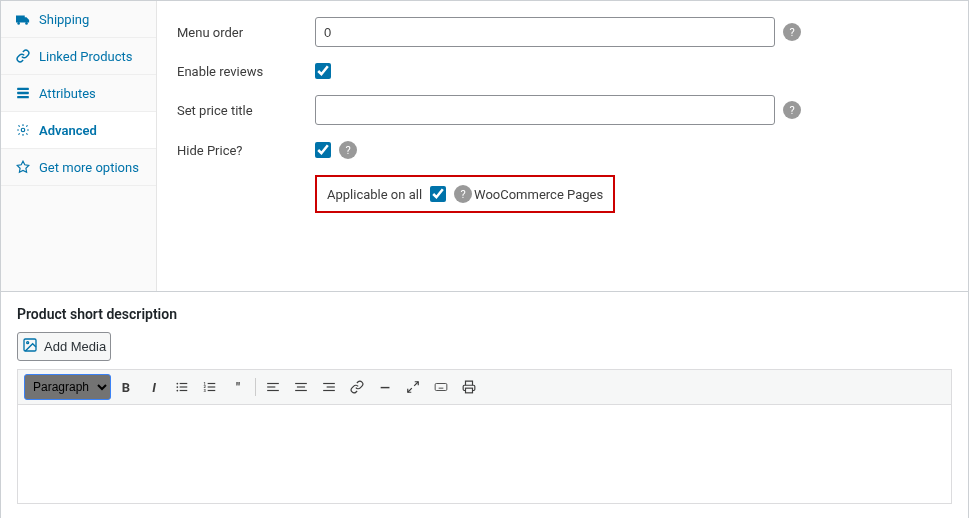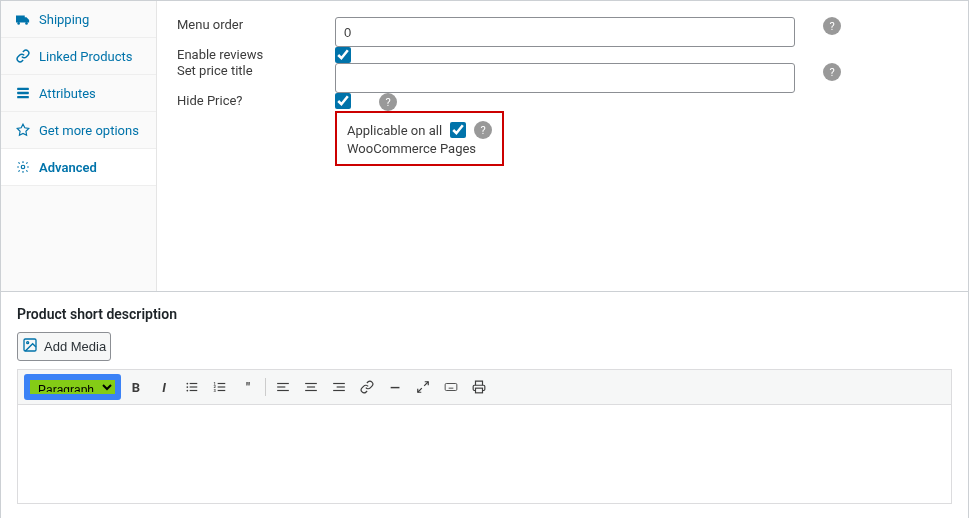--- a/index.html
+++ b/index.html
@@ -57,23 +57,23 @@
     }
 
     
     .content-area {
       flex: 1;
       padding: 16px 20px;
     }
 
     .form-row {
       display: flex;
-      align-items: flex-start;
-      margin-bottom: 0;
-      gap: 28px;
+      align-items: center;
+      margin-bottom: 16px;
+      gap: 8px;
     }
 
     .form-label {
       width: 130px;
       flex-shrink: 0;
       font-size: 13px;
       color: #3c3c3c;
     }
 
     .form-input {
@@ -107,21 +107,20 @@
       height: 16px;
       accent-color: #0073aa;
       cursor: pointer;
     }
 
     
     .highlight-box {
       border: 2px solid #cc0000;
       padding: 8px 10px;
       display: inline-flex;
-      flex-direction: column;
       gap: 2px;
     }
 
     .highlight-row {
       display: flex;
       align-items: center;
       gap: 8px;
     }
 
     .highlight-label {
@@ -168,26 +167,26 @@
       align-items: center;
       gap: 2px;
       background: #f6f7f7;
       border: 1px solid #dcdcde;
       border-bottom: none;
       padding: 4px 6px;
       flex-wrap: wrap;
     }
 
     .toolbar-select {
-      border: 6px solid #3b82f6;
+      border: 1px solid #3b82f6;
       border-radius: 3px;
       padding: 2px 4px;
       font-size: 12px;
       height: 26px;
-      background: #84cc16;
+      background: #737373;
       cursor: pointer;
     }
 
     .toolbar-btn {
       width: 26px;
       height: 26px;
       display: inline-flex;
       align-items: center;
       justify-content: center;
       border: 1px solid transparent;
@@ -242,36 +241,36 @@
       <div class="sidebar-item">
         <span class="icon">
           <svg width="14" height="14" viewBox="0 0 24 24" fill="#0073aa">
               <rect x="2" y="3" width="20" height="4" rx="1"></rect>
               <rect x="2" y="10" width="20" height="4" rx="1"></rect>
               <rect x="2" y="17" width="20" height="4" rx="1"></rect>
             </svg>
         </span>
         <span>Attributes</span>
       </div>
-      <div class="sidebar-item">
-        <span class="icon">
-          <svg width="14" height="14" viewBox="0 0 24 24" fill="none" stroke="#0073aa" stroke-width="2">
-              <polygon points="12 2 15.09 8.26 22 9.27 17 14.14 18.18 21.02 12 17.77 5.82 21.02 7 14.14 2 9.27 8.91 8.26 12 2"></polygon>
-            </svg>
-        </span>
-        <span>Get more options</span>
-      </div>
       <div class="sidebar-item active">
         <span class="icon">
           <svg width="14" height="14" viewBox="0 0 24 24" fill="none" stroke="#0073aa" stroke-width="2">
               <circle cx="12" cy="12" r="3"></circle>
               <path d="M12 2v3M12 19v3M4.22 4.22l2.12 2.12M17.66 17.66l2.12 2.12M2 12h3M19 12h3M4.22 19.78l2.12-2.12M17.66 6.34l2.12-2.12"></path>
             </svg>
         </span>
         <span>Advanced</span>
+      </div>
+      <div class="sidebar-item">
+        <span class="icon">
+          <svg width="14" height="14" viewBox="0 0 24 24" fill="none" stroke="#0073aa" stroke-width="2">
+              <polygon points="12 2 15.09 8.26 22 9.27 17 14.14 18.18 21.02 12 17.77 5.82 21.02 7 14.14 2 9.27 8.91 8.26 12 2"></polygon>
+            </svg>
+        </span>
+        <span>Get more options</span>
       </div>
     </div>
 
     <div class="content-area">
 
       <div class="form-row">
         <span class="form-label">Menu order</span>
         <input type="text" class="form-input" value="0" style="">
         <span class="help-icon">?</span>
       </div>

